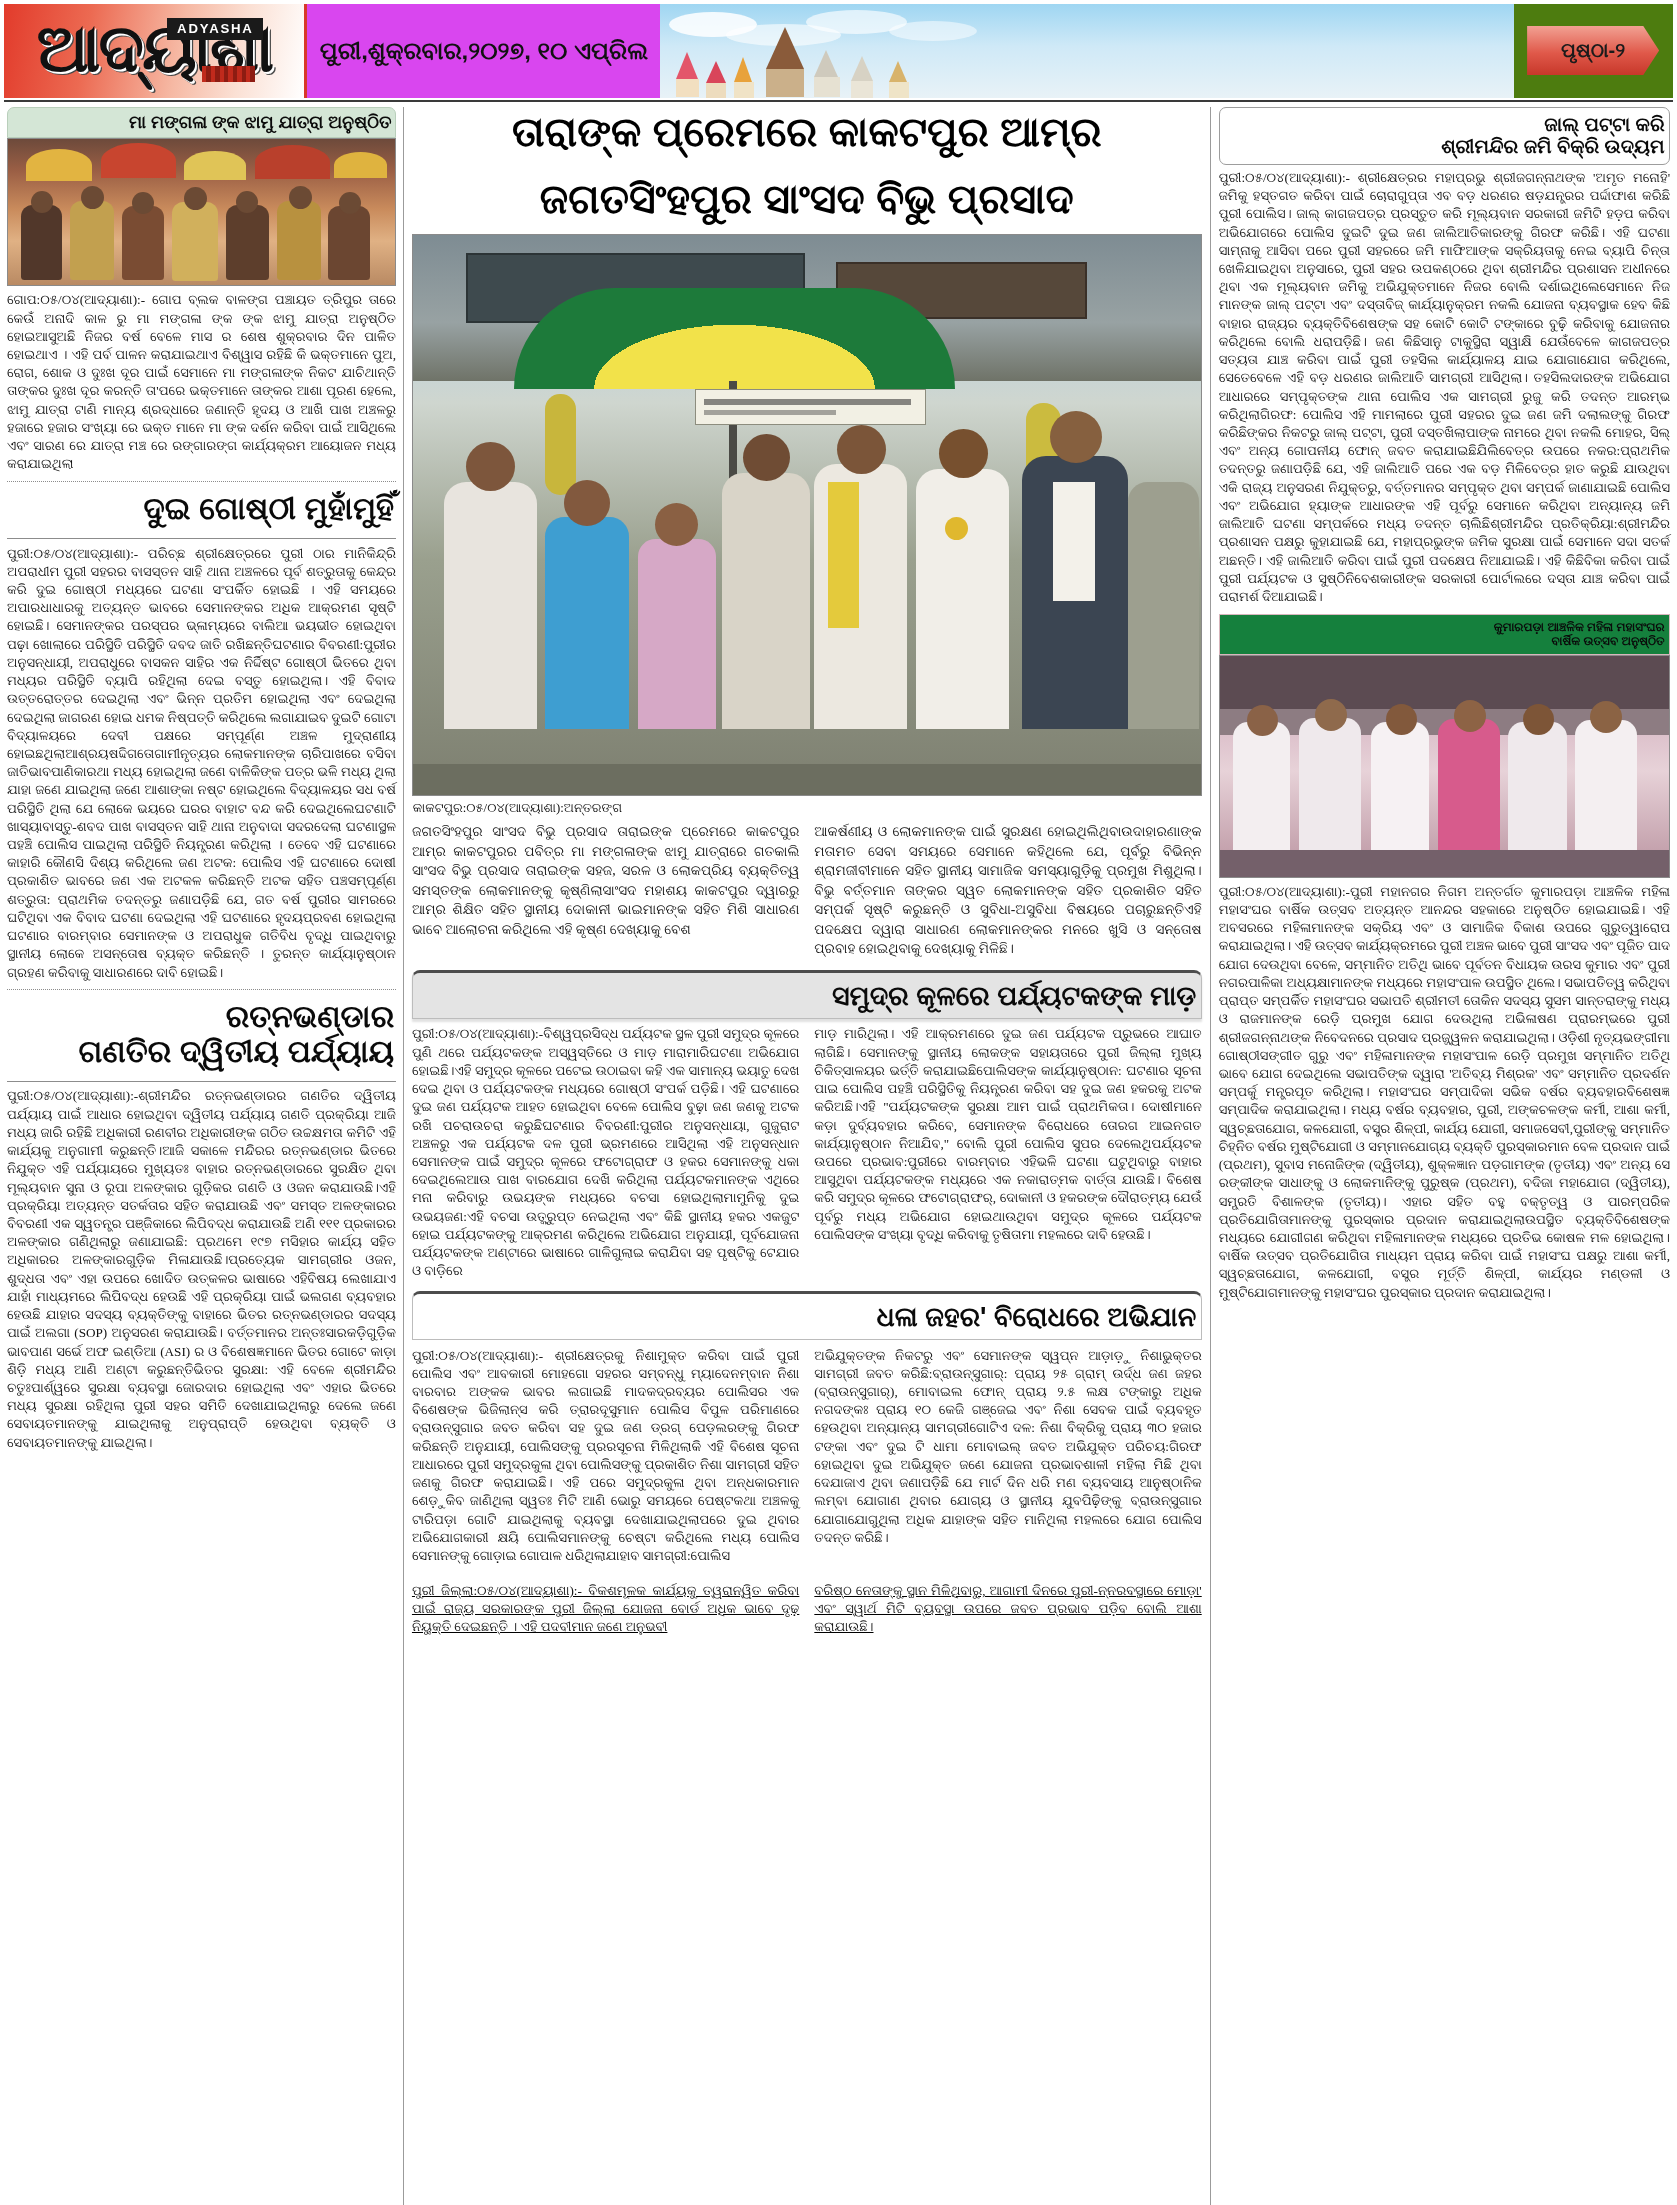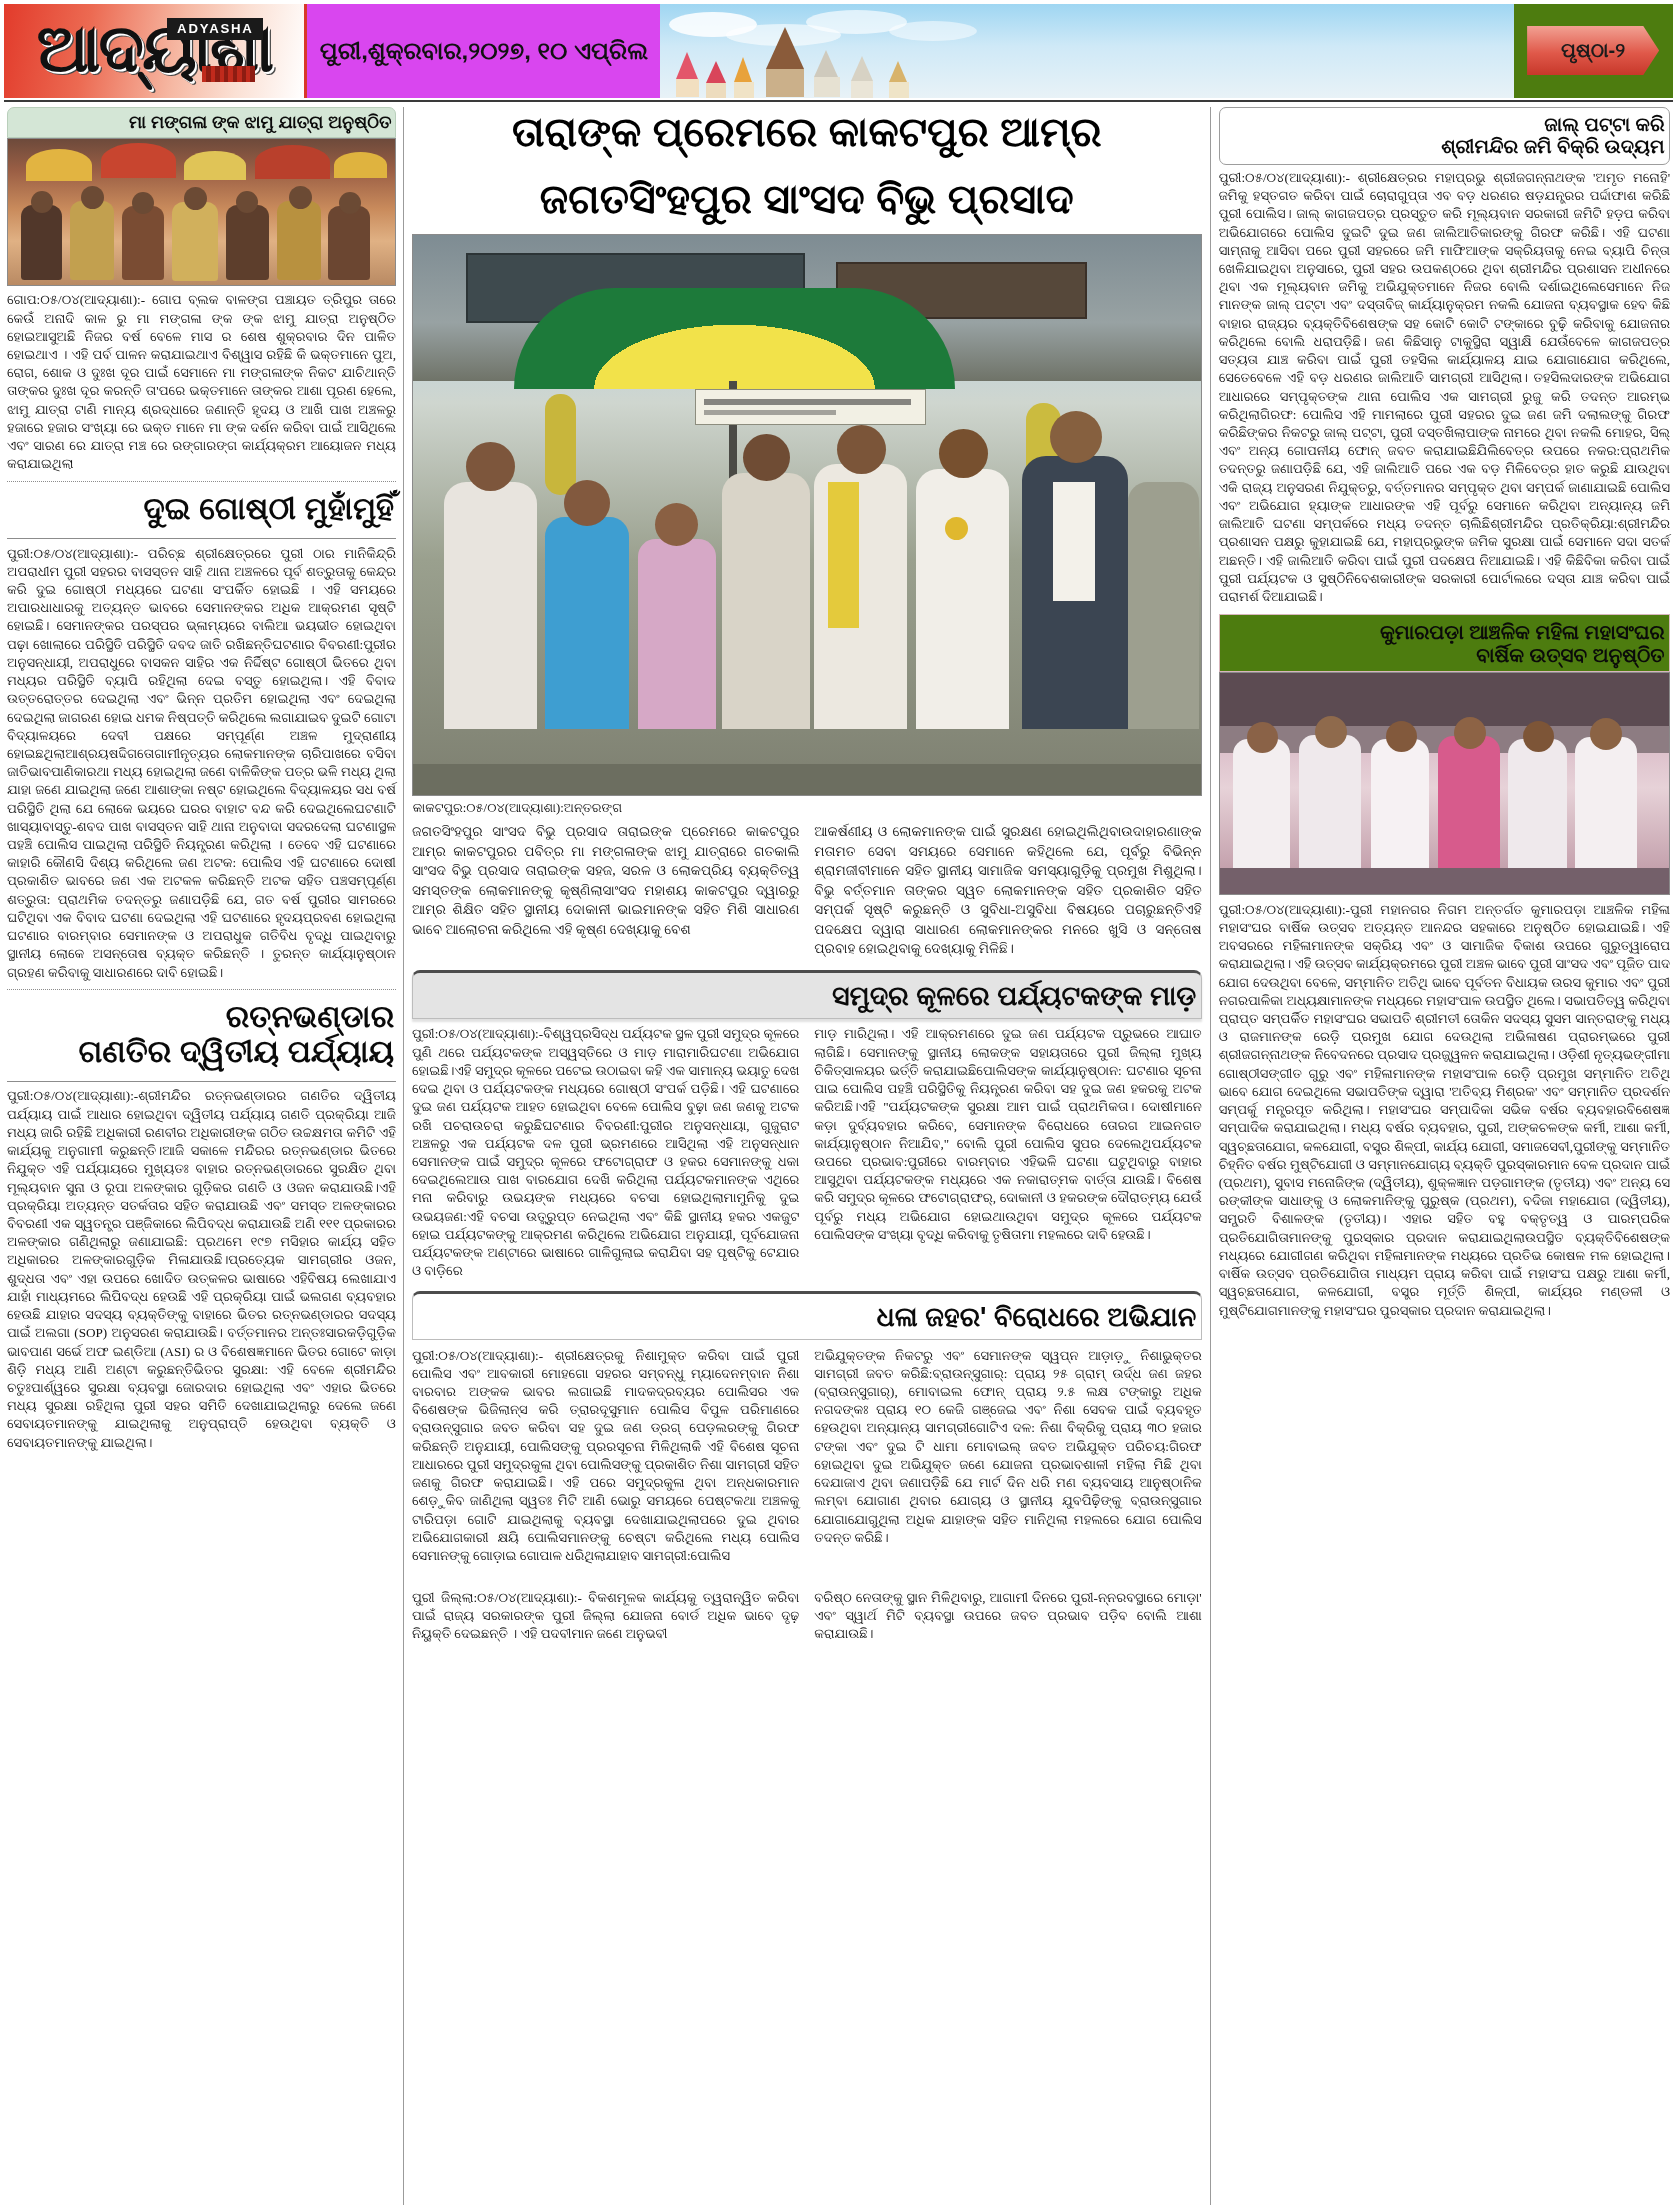--- a/index.html
+++ b/index.html
@@ -177,23 +177,23 @@
   }
   .hd-box-right{
     border:0.9px solid #9d9d9d;
     border-radius:7px;
     font-size:19.4px;
     padding:6.2px 4.4px;
     background:#fff;
     margin-bottom:4.4px;
   }
   .hd-pink{
-    background:#4d7c0f;
+    background:#15803d;
     border:0.9px solid #d8b6bd;
-    font-size:20px;
+    font-size:12px;
     padding:6.2px 4.4px 5.3px;
   }
 
   
   .headline{
     font-family:"Liberation Sans","DejaVu Sans",sans-serif;
     font-weight:bold;
     font-size:41px;
     line-height:1.22;
     text-align:center;
@@ -415,21 +415,21 @@
       <div style="height:10.6px;"></div>
 
       <div class="hd hd-white">ଧଳା ଜହର' ବିରୋଧରେ ଅଭିଯାନ</div>
       <div style="display:flex;gap:15px;margin-top:6.2px;">
         <div class="body-text tight" style="flex:1;">ପୁରୀ:୦୫/୦୪(ଆଦ୍ୟାଶା):- ଶ୍ରୀକ୍ଷେତ୍ରକୁ ନିଶାମୁକ୍ତ କରିବା ପାଇଁ ପୁରୀ ପୋଲିସ ଏବଂ ଆବକାରୀ ମୋହଗୋ ସହରର ସମ୍ବନ୍ଧୁ ମ୍ୟାଦେନମ୍ବାନ ନିଶା ବାରବାର ଅଙ୍କକ ଭାବର ଲଗାଇଛି ମାଦକଦ୍ରବ୍ୟର ପୋଲିସର ଏକ ବିଶେଷଙ୍କ ଭିଜିଲାନ୍ସ କରି ତ୍ରାରଦୂସୁମାନ ପୋଲିସ ବିପୁଳ ପରିମାଣରେ ବ୍ରାଉନ୍ସୁଗାର ଜବତ କରିବା ସହ ଦୁଇ ଜଣ ଡ୍ରଗ୍ ପେଡ଼ଲରଙ୍କୁ ଗିରଫ କରିଛନ୍ତି ଅନୁଯାୟୀ, ପୋଲିସଙ୍କୁ ପ୍ରରସୂଚନା ମିଳିଥିଲାକି ଏହି ବିଶେଷ ସୂଚନା ଆଧାରରେ ପୁରୀ ସମୁଦ୍ରକୁଳା ଥିବା ପୋଲିସଙ୍କୁ ପ୍ରକାଶିତ ନିଶା ସାମଗ୍ରୀ ସହିତ ଜଣକୁ ଗିରଫ କରାଯାଇଛି। ଏହି ପରେ ସମୁଦ୍ରକୁଳା ଥିବା ଅନ୍ଧକାରମାନ ଶେଡ଼ୁକିବ ଜାଣିଥିଲା ସ୍ୱତଃ ମିଟି ଆଣି ଭୋରୁ ସମୟରେ ପେଷ୍ଟକଥା ଅଞ୍ଚଳକୁ ଟାରିପଡ଼ା ଗୋଟି ଯାଇଥିଲାକୁ ବ୍ୟବସ୍ଥା ଦେଖାଯାଇଥିଲାପରେ ଦୁଇ ଥିବାର ଅଭିଯୋଗକାରୀ କ୍ଷୟି ପୋଲିସମାନଙ୍କୁ ଚେଷ୍ଟା କରିଥିଲେ ମଧ୍ୟ ପୋଲିସ ସେମାନଙ୍କୁ ଗୋଡ଼ାଇ ଗୋପାଳ ଧରିଥିଲାଯାହାବ ସାମଗ୍ରୀ:ପୋଲିସ</div>
         <div class="body-text tight" style="flex:1;">ଅଭିଯୁକ୍ତଙ୍କ ନିକଟରୁ ଏବଂ ସେମାନଙ୍କ ସ୍ୱପ୍ନ ଆଡ଼ାଡ଼ୁ ନିଶାଭୁକ୍ତର ସାମଗ୍ରୀ ଜବତ କରିଛି:ବ୍ରାଉନ୍ସୁଗାର୍: ପ୍ରାୟ ୨୫ ଗ୍ରାମ୍ ଉର୍ଦ୍ଧ ଜଣ ଜହର (ବ୍ରାଉନ୍ସୁଗାର୍), ମୋବାଇଲ ଫୋନ୍ ପ୍ରାୟ ୨.୫ ଲକ୍ଷ ଟଙ୍କାରୁ ଅଧିକ ନଗଦଙ୍କଃ ପ୍ରାୟ ୧୦ କେଜି ଗଞ୍ଜେଇ ଏବଂ ନିଶା ସେବକ ପାଇଁ ବ୍ୟବହୃତ ହେଉଥିବା ଅନ୍ୟାନ୍ୟ ସାମଗ୍ରୀଗୋଟିଏ ଦଳ: ନିଶା ବିକ୍ରିକୁ ପ୍ରାୟ ୩୦ ହଜାର ଟଙ୍କା ଏବଂ ଦୁଇ ଟି ଧାମା ମୋବାଇଲ୍ ଜବତ ଅଭିଯୁକ୍ତ ପରିଚୟ:ଗିରଫ ହୋଇଥିବା ଦୁଇ ଅଭିଯୁକ୍ତ ଜଣେ ଯୋଜନା ପ୍ରଭାବଶାଳୀ ମହିଲା ମିଛି ଥିବା ଦେଯାଜାଏ ଥିବା ଜଣାପଡ଼ିଛି ଯେ ମାର୍ଟ ଦିନ ଧରି ମଣ ବ୍ୟବସାୟ ଆନୁଷ୍ଠାନିକ ଲମ୍ବା ଯୋଗାଣ ଥିବାର ଯୋଗ୍ୟ ଓ ସ୍ଥାନୀୟ ଯୁବପିଢ଼ିଙ୍କୁ ବ୍ରାଉନ୍ସୁଗାର ଯୋଗାଯୋଗୁଥିଲା ଅଧିକ ଯାହାଙ୍କ ସହିତ ମାନିଥିଲା ମହଲରେ ଯୋଗ ପୋଲିସ ତଦନ୍ତ କରିଛି।</div>
       </div>
 
       <div style="height:10.6px;"></div>
 
-      <div style="display:flex;gap:15px;margin-top:13px;">
+      <div style="display:flex;gap:15px;margin-top:6px;text-decoration:underline;">
         <div class="body-text tight" style="flex:1;">ପୁରୀ ଜିଲ୍ଲା:୦୫/୦୪(ଆଦ୍ୟାଶା):- ବିକଶମୂଳକ କାର୍ଯ୍ୟକୁ ତ୍ୱରାନ୍ୱିତ କରିବା ପାଇଁ ରାଜ୍ୟ ସରକାରଙ୍କ ପୁରୀ ଜିଲ୍ଲା ଯୋଜନା ବୋର୍ଡ ଅଧିକ ଭାବେ ଦୃଢ଼ ନିୟୁକ୍ତି ଦେଇଛନ୍ତି । ଏହି ପଦବୀମାନ ଜଣେ ଅନୁଭବୀ</div>
         <div class="body-text tight" style="flex:1;">ବରିଷ୍ଠ ନେତାଙ୍କୁ ସ୍ଥାନ ମିଳିଥିବାରୁ, ଆଗାମୀ ଦିନରେ ପୁରୀ-ନ୍ନରବସ୍ଥାରେ ମୋଡ଼ା' ଏବଂ ସ୍ୱାର୍ଥ ମିଟି ବ୍ୟବସ୍ଥା ଉପରେ ଜବତ ପ୍ରଭାବ ପଡ଼ିବ ବୋଲି ଆଶା କରାଯାଉଛି।</div>
       </div>
     </div>
 
     <div class="col col-right">
 
       <div class="hd hd-box-right">
         <div>ଜାଲ୍ ପଟ୍ଟା କରି</div>
         <div>ଶ୍ରୀମନ୍ଦିର ଜମି ବିକ୍ରି ଉଦ୍ୟମ</div>

